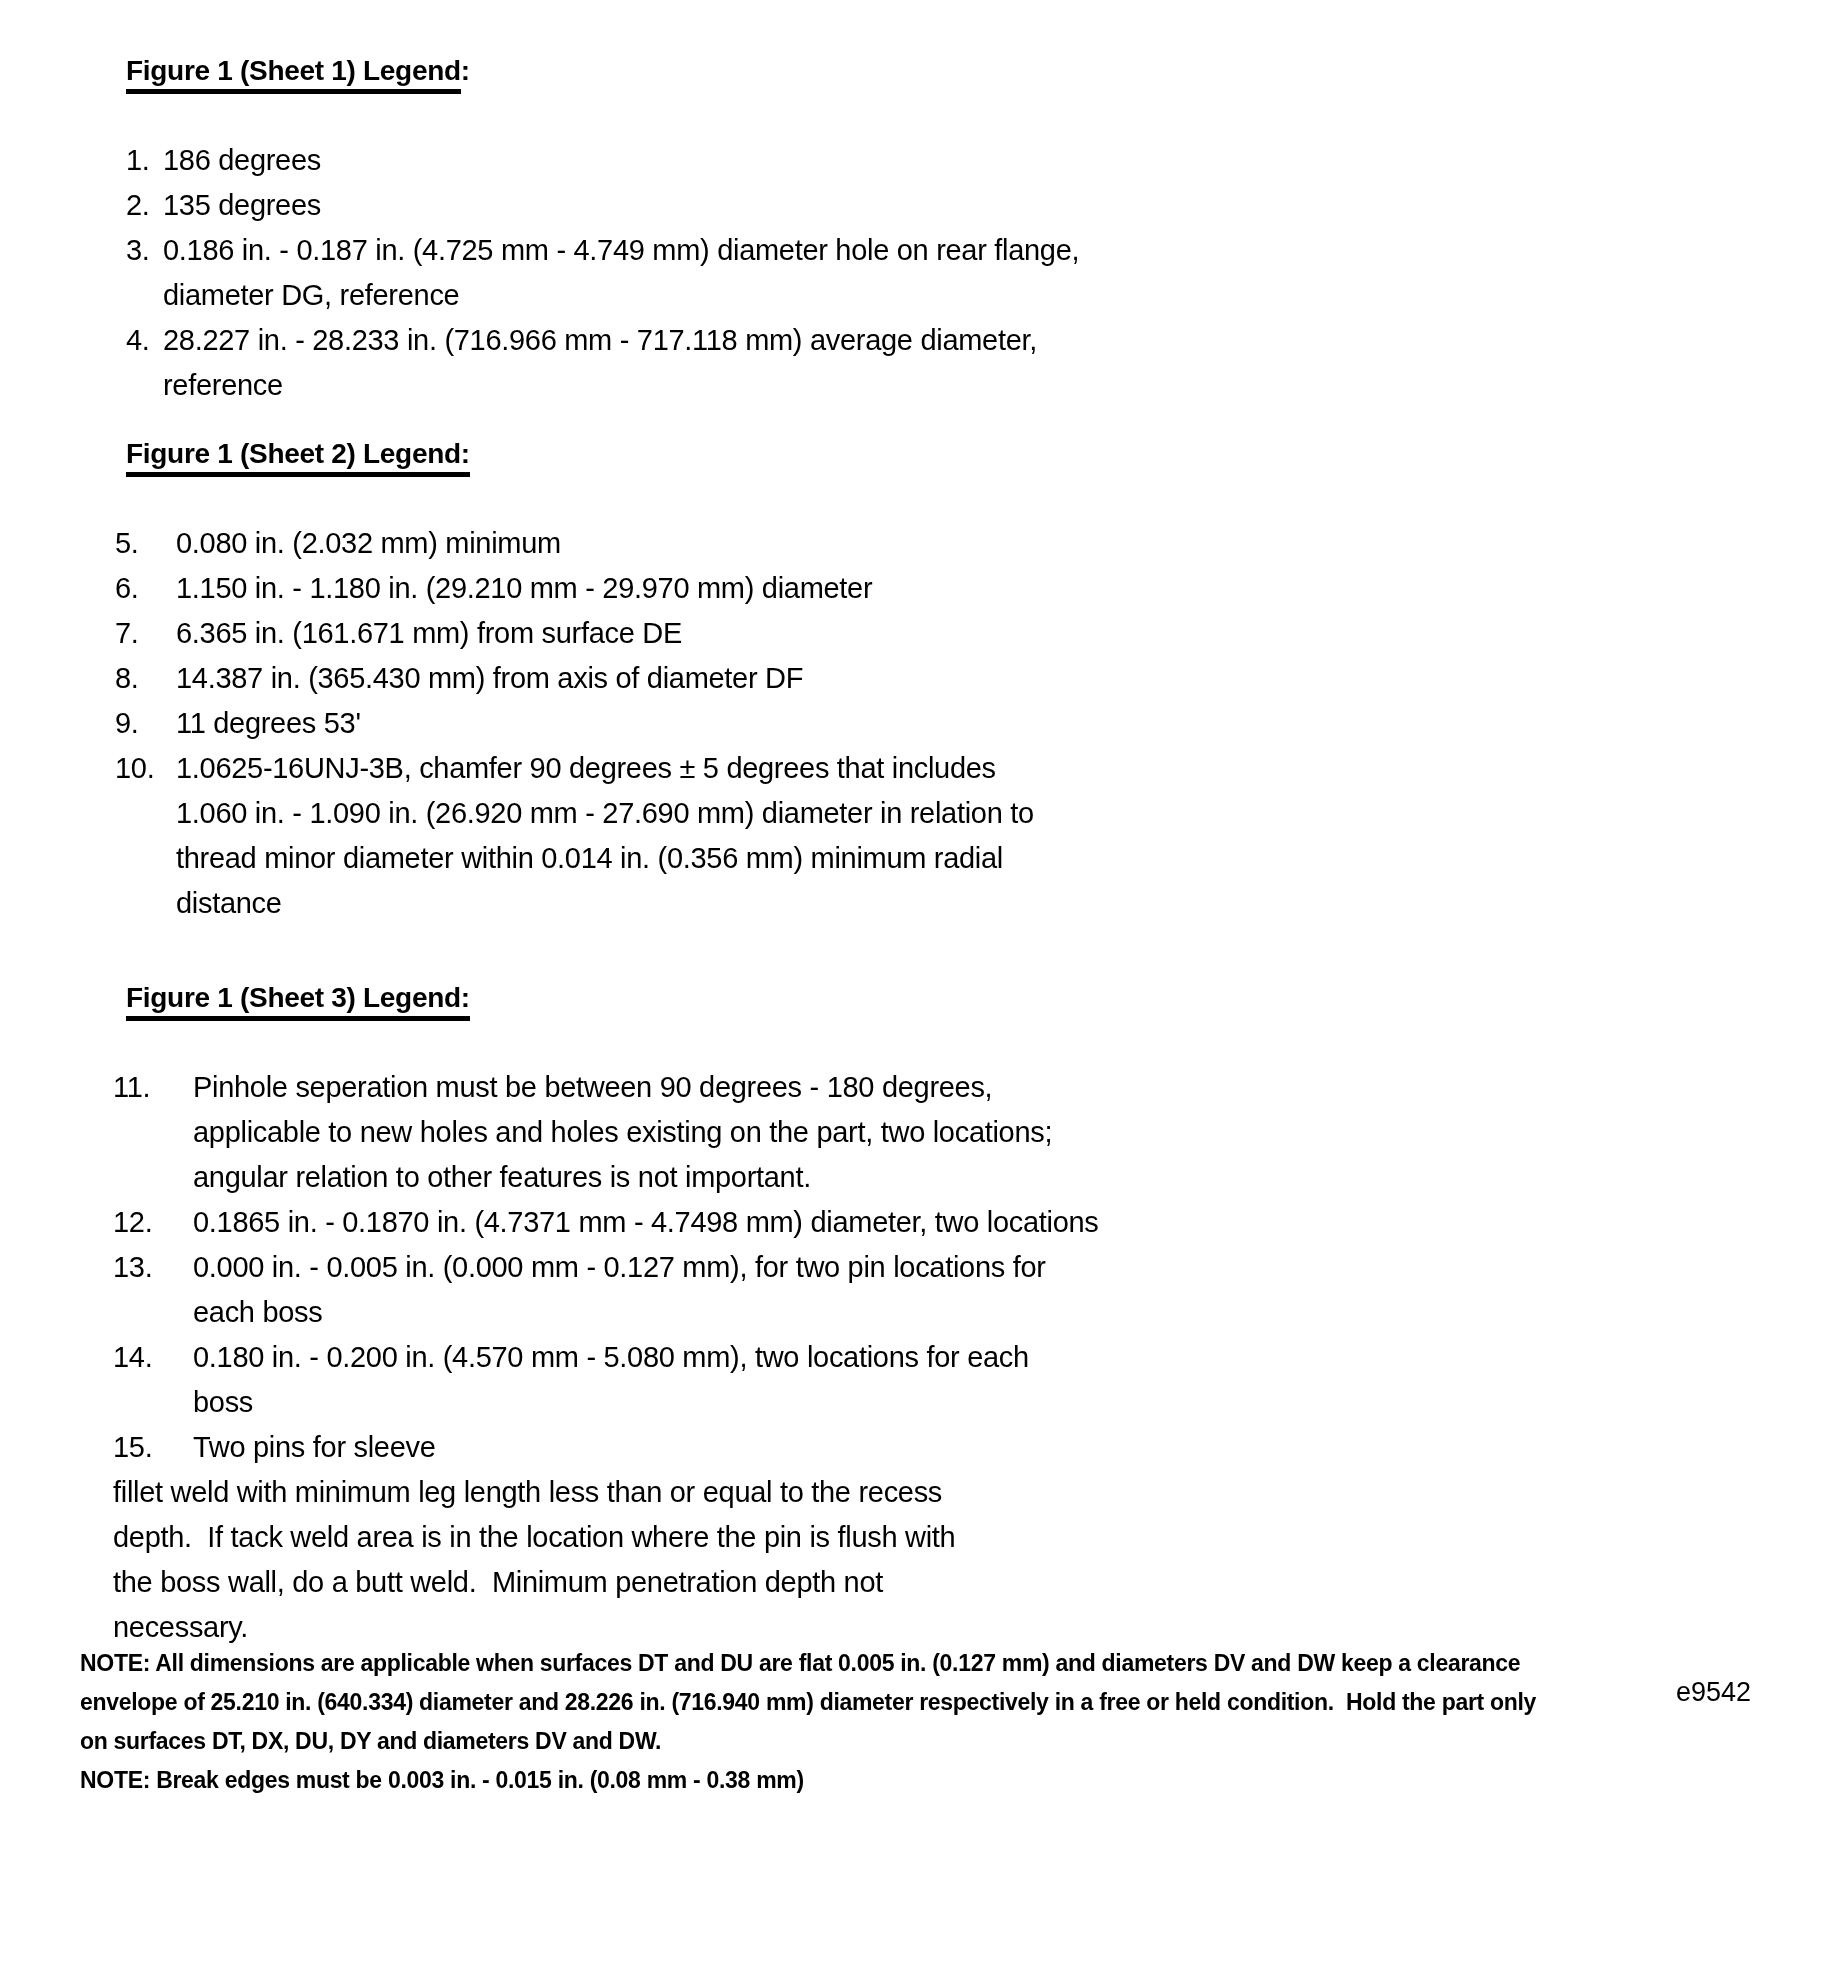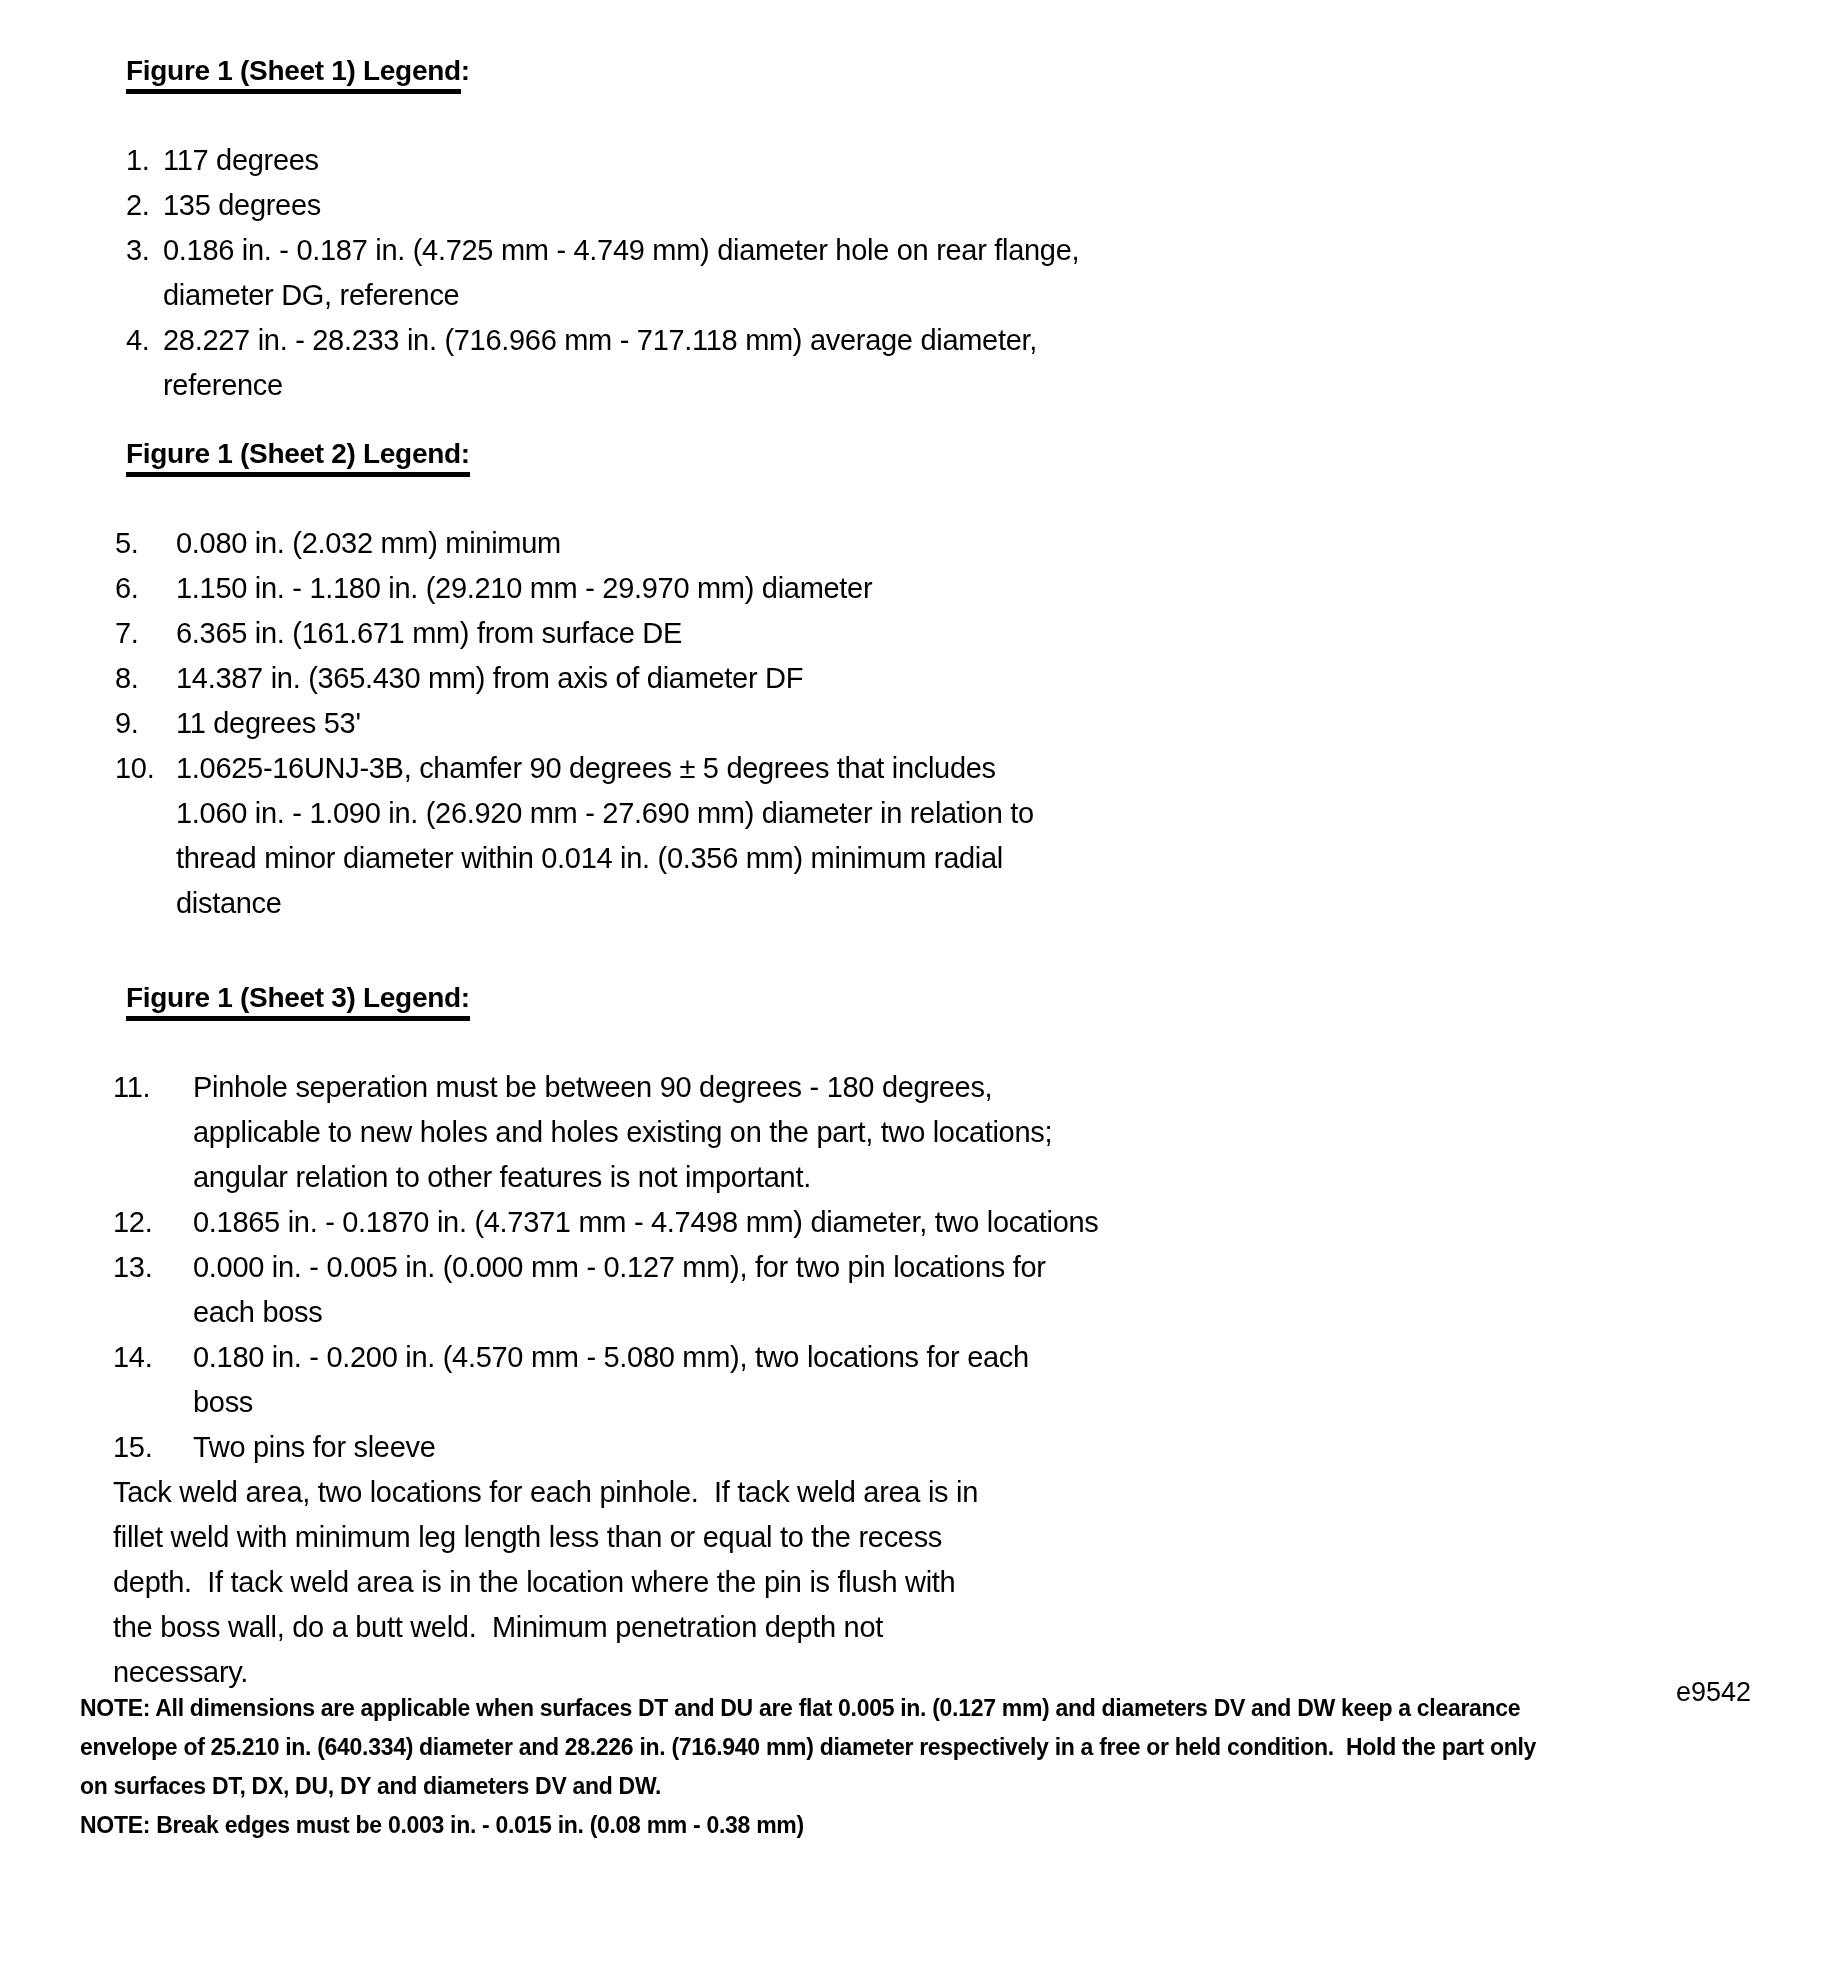--- a/index.html
+++ b/index.html
@@ -78,21 +78,21 @@
 <body>
 
 <div class="page">
 
   <section class="legend-section section-1">
     <h2 class="legend-heading"><span class="hu">Figure 1 (Sheet 1) Legend</span><span>:</span></h2>
     <ol class="legend-list list-1">
       <li class="legend-item">
         <span class="num">1.</span>
         <div class="txt">
-            <div class="line">117 degrees</div>
+            <div class="line">186 degrees</div>
           </div>
       </li>
       <li class="legend-item">
         <span class="num">2.</span>
         <div class="txt">
             <div class="line">135 degrees</div>
           </div>
       </li>
       <li class="legend-item">
         <span class="num">3.</span>
@@ -188,21 +188,20 @@
         </div>
       </li>
       <li class="legend-item">
         <span class="num">15.</span>
         <div class="txt">
             <div class="line">Two pins for sleeve</div>
           </div>
       </li>
       <li class="legend-item">
         <div class="txt">
-          <div class="line">Tack weld area, two locations for each pinhole.  If tack weld area is in</div>
           <div class="line">fillet weld with minimum leg length less than or equal to the recess</div>
           <div class="line">depth.  If tack weld area is in the location where the pin is flush with</div>
           <div class="line">the boss wall, do a butt weld.  Minimum penetration depth not</div>
           <div class="line">necessary.</div>
         </div>
       </li>
     </ol>
   </section>
 
   <div class="figure-code">e9542</div>

